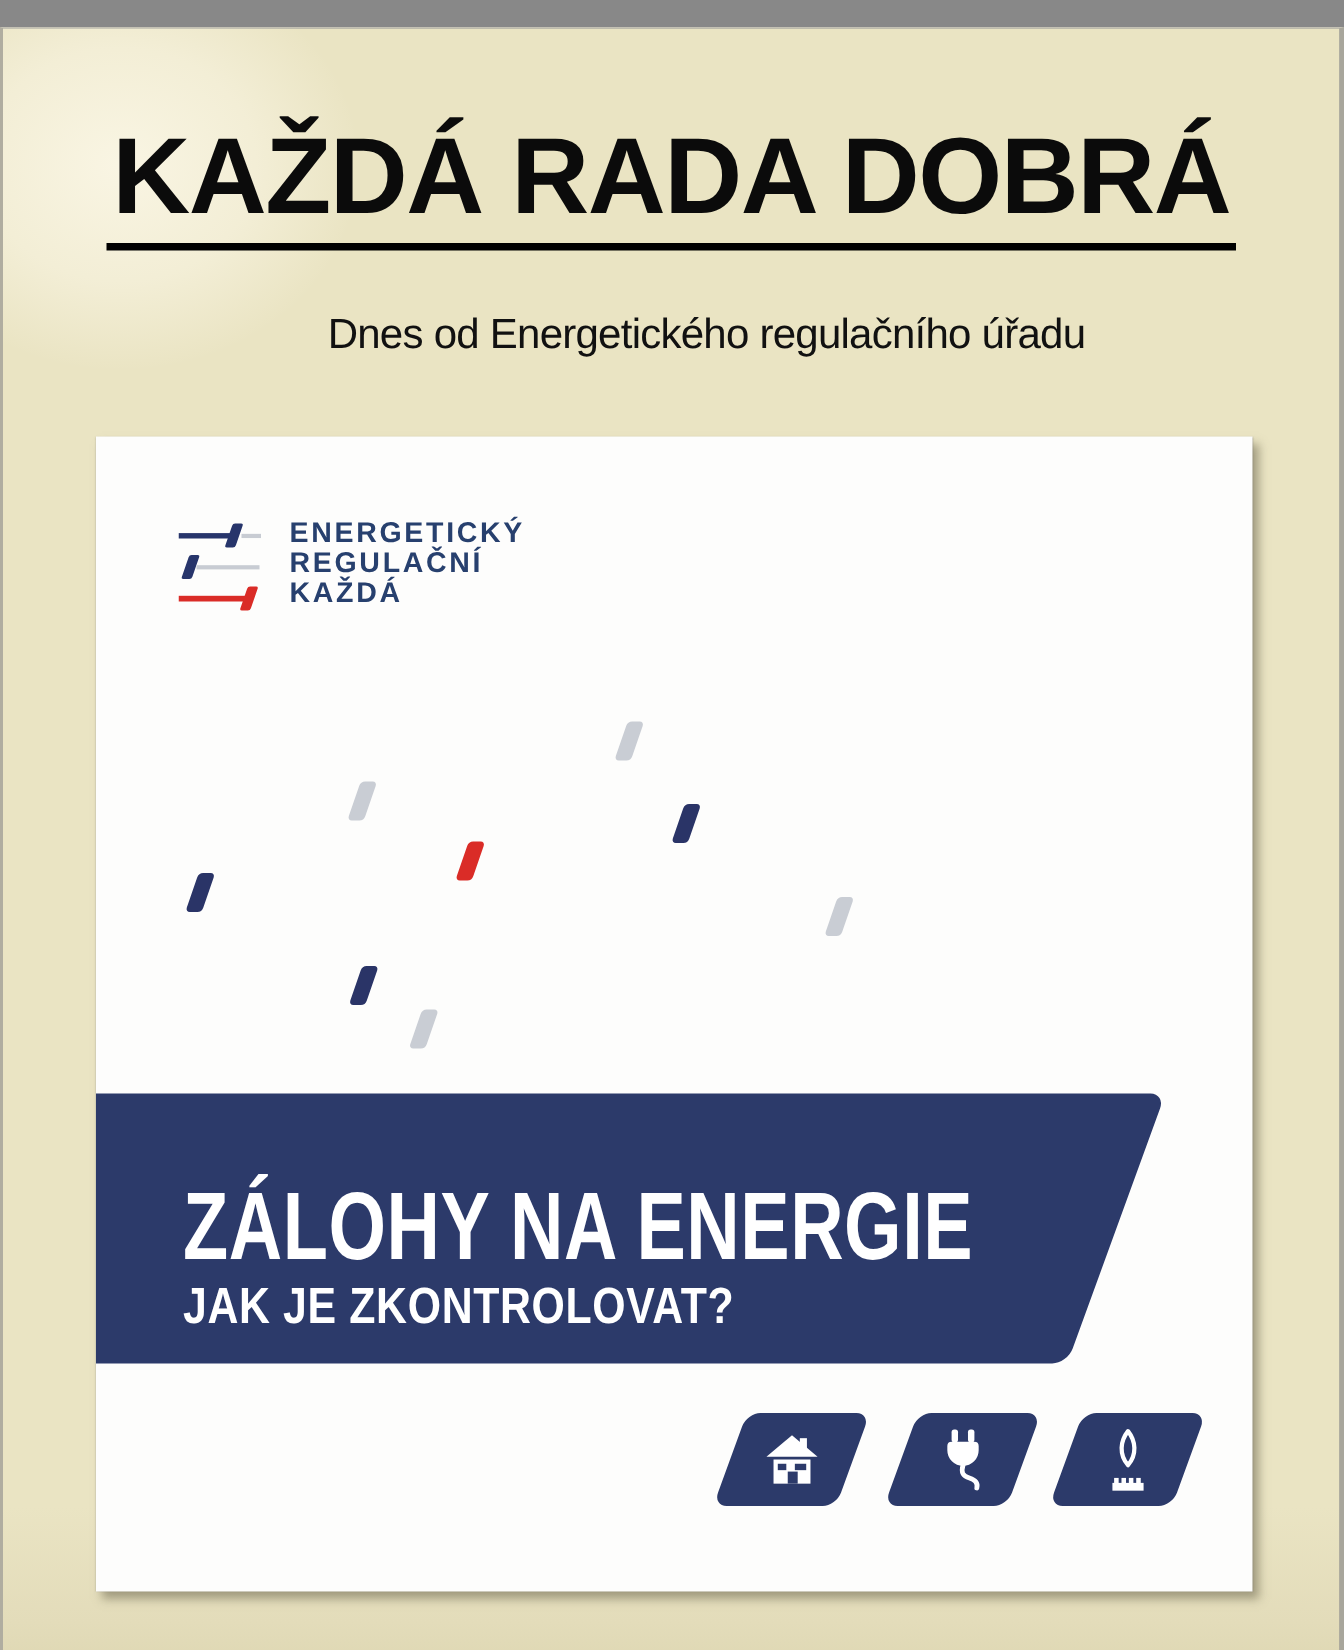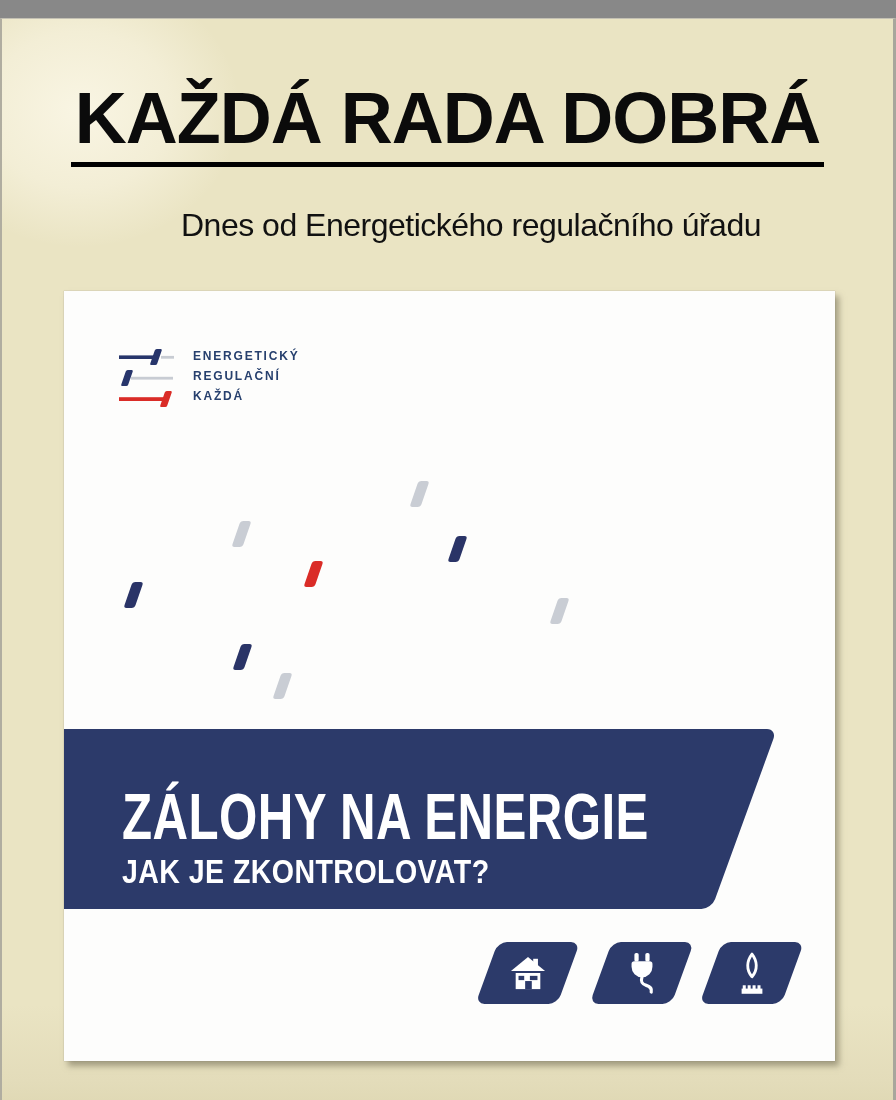--- a/index.html
+++ b/index.html
@@ -18,33 +18,33 @@
     pointer-events:none;
   }
   .title-wrap{position:absolute;top:60px;left:0;width:100%;text-align:center;}
   .title-wrap h1{
     display:inline-block;margin:0;font-size:72px;line-height:1.1;font-weight:bold;
     color:#0b0b0b;letter-spacing:-1px;border-bottom:5px solid #000;padding:0 4px 4px 4px;
     white-space:nowrap;
   }
   .subtitle{
     position:absolute;top:188px;left:0;width:100%;text-align:center;
-    font-size:32px;color:#111;letter-spacing:-0.5px;white-space:nowrap;padding-left:47px;
+    font-size:28px;color:#111;letter-spacing:-0.5px;white-space:nowrap;padding-left:47px;
   }
   .card{
     position:absolute;left:62px;top:272px;width:771px;height:770px;
     background:#fdfdfc;overflow:hidden;
     box-shadow:4px 5px 6px rgba(108,102,78,0.55),0 0 1px rgba(120,120,120,0.6);
   }
   
   .logo{position:absolute;left:55px;top:54px;}
   .logo-sliders{position:absolute;left:0;top:2px;}
   .logo-text{
     position:absolute;left:74px;top:1px;color:#27406e;font-weight:bold;
-    font-size:12px;line-height:20px;letter-spacing:1.8px;white-space:nowrap;
+    font-size:19px;line-height:20px;letter-spacing:1.8px;white-space:nowrap;
   }
   
   .dash{
     position:absolute;width:11px;height:26px;border-radius:3px;
     transform:skewX(-19deg);
   }
   .dash.navy{background:#2a3467;}
   .dash.red{background:#da2c27;}
   .dash.gray{background:#c9cdd4;}
   

